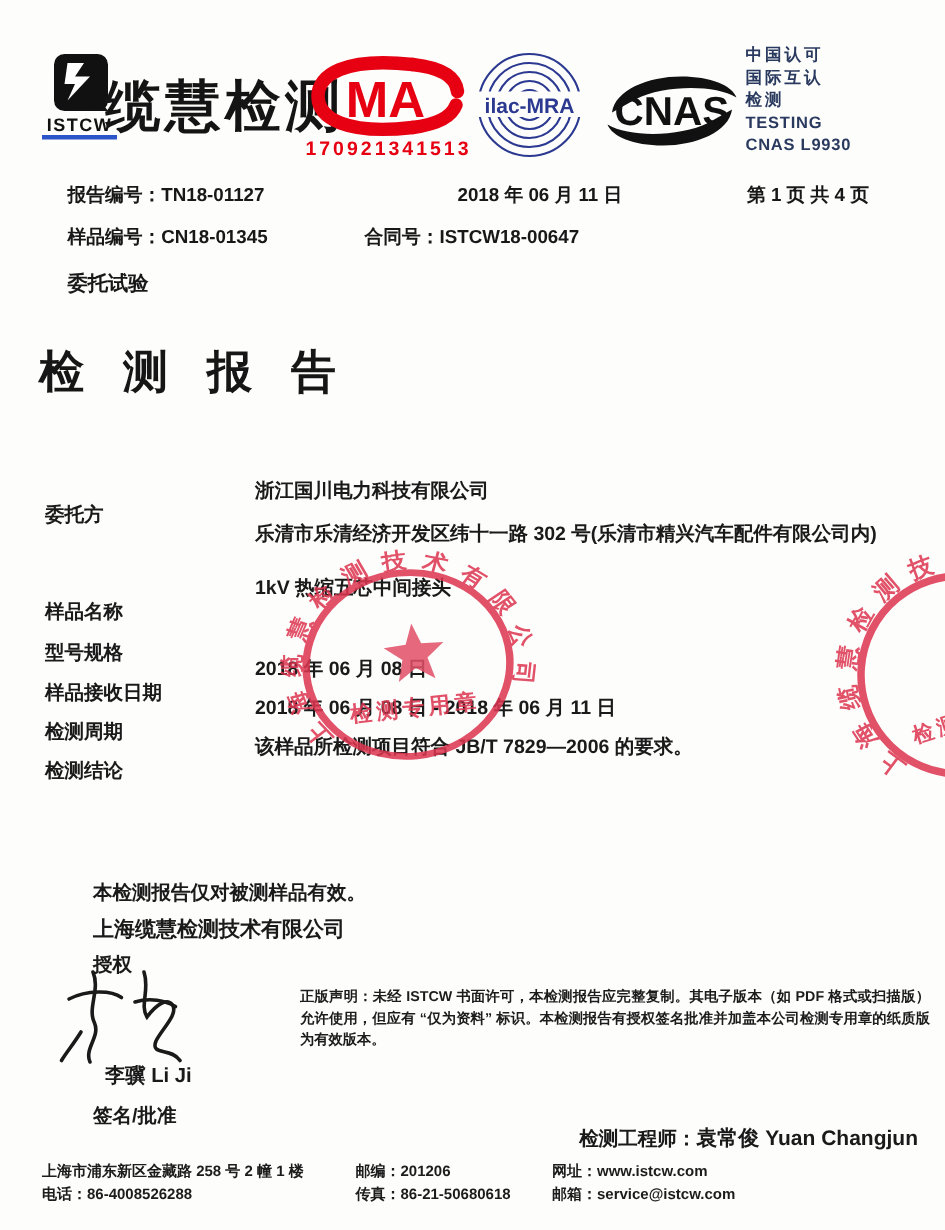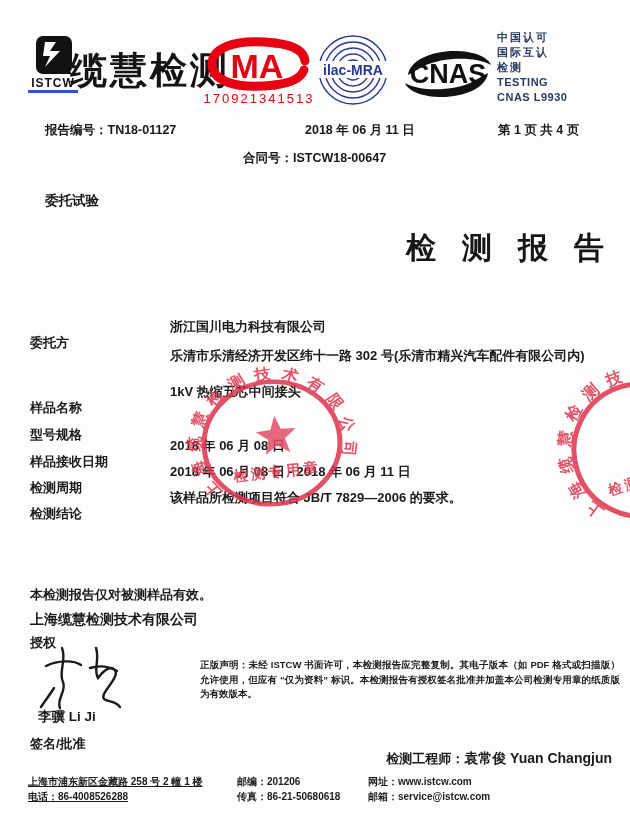--- a/index.html
+++ b/index.html
@@ -9,38 +9,38 @@
     background:#fdfdfc; overflow:hidden;
     font-family:"Liberation Sans","DejaVu Sans",sans-serif;
     color:#1a1a1a;
   }
   .abs { position:absolute; }
 
   
   .brand-cjk { left:70px; top:46px; font-size:37px; font-weight:900; letter-spacing:3px; color:#141414; }
   .istcw-word { left:22px; top:76px; width:62px; text-align:center; font-size:12px; font-weight:900; letter-spacing:1px; color:#111; }
   .istcw-tag  { left:28px; top:90px; width:50px; height:3px; background:#2b55c8; }
-  .cma-num { left:203px; top:91px; width:112px; text-align:center; font-size:13px; font-weight:400; letter-spacing:2px; color:#e60012; }
+  .cma-num { left:203px; top:91px; width:112px; text-align:center; font-size:13px; font-weight:700; letter-spacing:2px; color:#e60012; }
   .accred { left:497px; top:30px; font-size:11px; font-weight:800; color:#2a3a5f; line-height:15px; letter-spacing:2px; }
   .accred .en { letter-spacing:0.5px; }
 
   
   .meta { font-size:12.5px; font-weight:700; color:#181818;margin-left:15px; }
   .lab { font-weight:700; }
 
   
-  .title { left:0; top:228px; width:100%; text-align:right;
+  .title { left:0; top:228px; width:100%; text-align:left;
     font-size:30px; font-weight:900; letter-spacing:26px; text-indent:26px; color:#161616; }
 
   
   .frow-label { left:30px; font-size:13px; font-weight:700;margin-top:16px; }
   .frow-value { left:170px; font-size:13px; font-weight:700;text-align:right; }
 
   
-  .small-bold { font-size:13px; font-weight:700; }
+  .small-bold { font-size:13px; font-weight:700;margin-left:32px; }
   .disclaimer { left:200px; top:658px; width:420px; font-size:9.5px; font-weight:600;
     line-height:14.5px; color:#1c1c1c; text-align:justify; }
   .engineer { right:18px; top:750px; font-size:13px; font-weight:700; }
   .engineer b { font-size:14px; }
   .foot { font-size:10px; font-weight:700; color:#1c1c1c; line-height:15px; }
 
   
   .stamp { pointer-events:none; opacity:0.86; }
 </style>
 </head>
@@ -92,25 +92,28 @@
     <div class="en">TESTING</div>
     <div class="en">CNAS L9930</div>
   </div>
 
   <div class="abs meta" style="left:30px; top:122px;">
     <span class="lab">报告编号：</span><span>TN18-01127</span>
   </div>
   <div class="abs meta" style="left:290px; top:122px;">2018 年 06 月 11 日</div>
   <div class="abs meta" style="left:483px; top:122px;">第 1 页 共 4 页</div>
 
+  <div class="abs meta" style="left:30px; top:150px;">
+    <span class="lab">样品编号：</span><span>CN18-01345</span>
+  </div>
   <div class="abs meta" style="left:228px; top:150px;">
     <span class="lab">合同号：</span><span>ISTCW18-00647</span>
   </div>
 
-  <div class="abs meta" style="left:30px; top:192px; font-size:13.5px;">委托试验</div>
+  <div class="abs meta" style="left:30px; top:180px; font-size:13.5px;">委托试验</div>
 
   <div class="abs title">检测报告</div>
 
   <div class="abs frow-label" style="top:318px;">委托方</div>
   <div class="abs frow-value" style="top:318px;">浙江国川电力科技有限公司</div>
   <div class="abs frow-value" style="top:347px;">乐清市乐清经济开发区纬十一路 302 号(乐清市精兴汽车配件有限公司内)</div>
 
   <div class="abs frow-label" style="top:383px;">样品名称</div>
   <div class="abs frow-value" style="top:383px;">1kV 热缩五芯中间接头</div>
 
@@ -141,21 +144,21 @@
 
   <div class="abs small-bold" style="left:38px; top:708px; font-size:13.5px;">李骥  Li Ji</div>
   <div class="abs small-bold" style="left:30px; top:735px;">签名/批准</div>
 
   <div class="abs disclaimer">正版声明：未经 ISTCW 书面许可，本检测报告应完整复制。其电子版本（如 PDF 格式或扫描版）允许使用，但应有 “仅为资料” 标识。本检测报告有授权签名批准并加盖本公司检测专用章的纸质版为有效版本。</div>
 
   <div class="abs engineer">
     <span>检测工程师：</span><b>袁常俊  Yuan Changjun</b>
   </div>
 
-  <div class="abs foot" style="left:28px; top:774px;text-decoration:underline;">
+  <div class="abs foot" style="left:28px; top:774px;">
     <div>上海市浦东新区金藏路 258 号 2 幢 1 楼</div>
     <div><span>电话：</span><span>86-4008526288</span></div>
   </div>
   <div class="abs foot" style="left:237px; top:774px;">
     <div><span>邮编：</span><span>201206</span></div>
     <div><span>传真：</span><span>86-21-50680618</span></div>
   </div>
   <div class="abs foot" style="left:368px; top:774px;">
     <div><span>网址：</span><span>www.istcw.com</span></div>
     <div><span>邮箱：</span><span>service@istcw.com</span></div>

